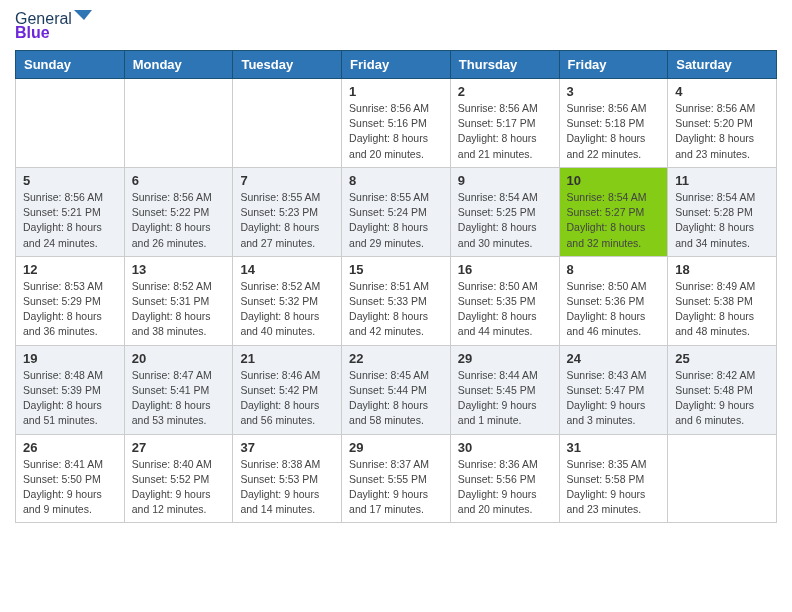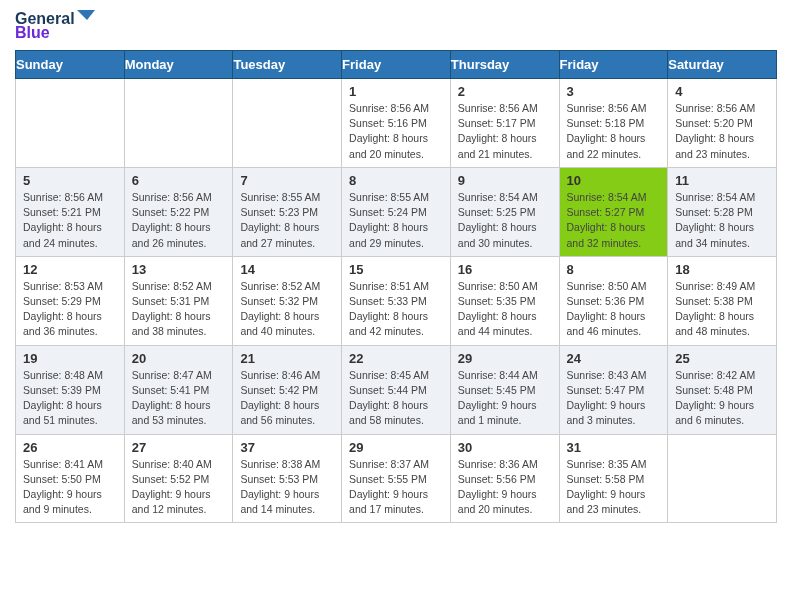--- a/index.html
+++ b/index.html
@@ -42,21 +42,21 @@
     }
     .calendar-table {
       width: 100%;
       border-collapse: collapse;
       border: 1px solid #ccc;
     }
     .calendar-table th {
       background: #2e75b6;
       color: #fff;
       text-align: left;
-      padding: 6px 0;
+      padding: 6px 8px;
       font-size: 13px;
       border: 1px solid #1a5276;
     }
     .calendar-table td {
       vertical-align: top;
       border: 1px solid #ccc;
       padding: 5px 7px;
       width: calc(100% / 7);
       min-height: 80px;
       height: 85px;
@@ -86,21 +86,21 @@
     }
   </style>
 </head>
 <body>
 
 <div class="page">
   <div class="header">
     <div class="logo">
     <div style="display:flex;flex-direction:column;align-items:flex-start;">
       <div style="display:flex;align-items:center;">
-        <span style="font-size:16px;font-weight:bold;color:#1a3a5c;">General</span>
+        <span style="font-size:16px;font-weight:normal;color:#1a3a5c;">General</span>
         <svg width="20" height="16" viewBox="0 0 20 16" style="margin-left:2px;margin-top:-2px;">
           <polygon points="0,0 18,0 10,10" fill="#2e75b6"></polygon>
         </svg>
       </div>
       <span style="font-size:16px;font-weight:bold;color:#6d28d9;margin-top:-4px;">Blue</span>
     </div>
   </div>
     <div class="title-section">
       <div class="month-title"></div>
       <div class="location"></div>

